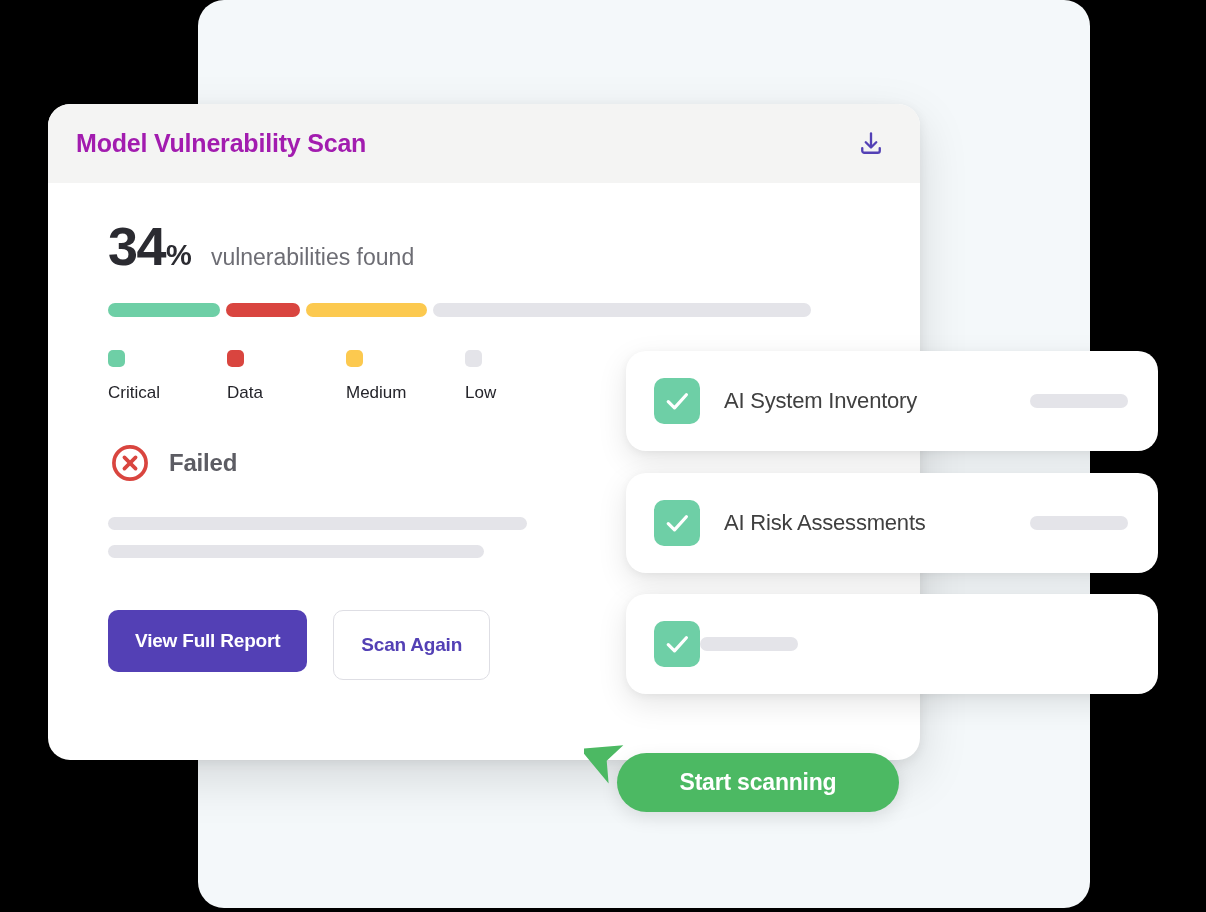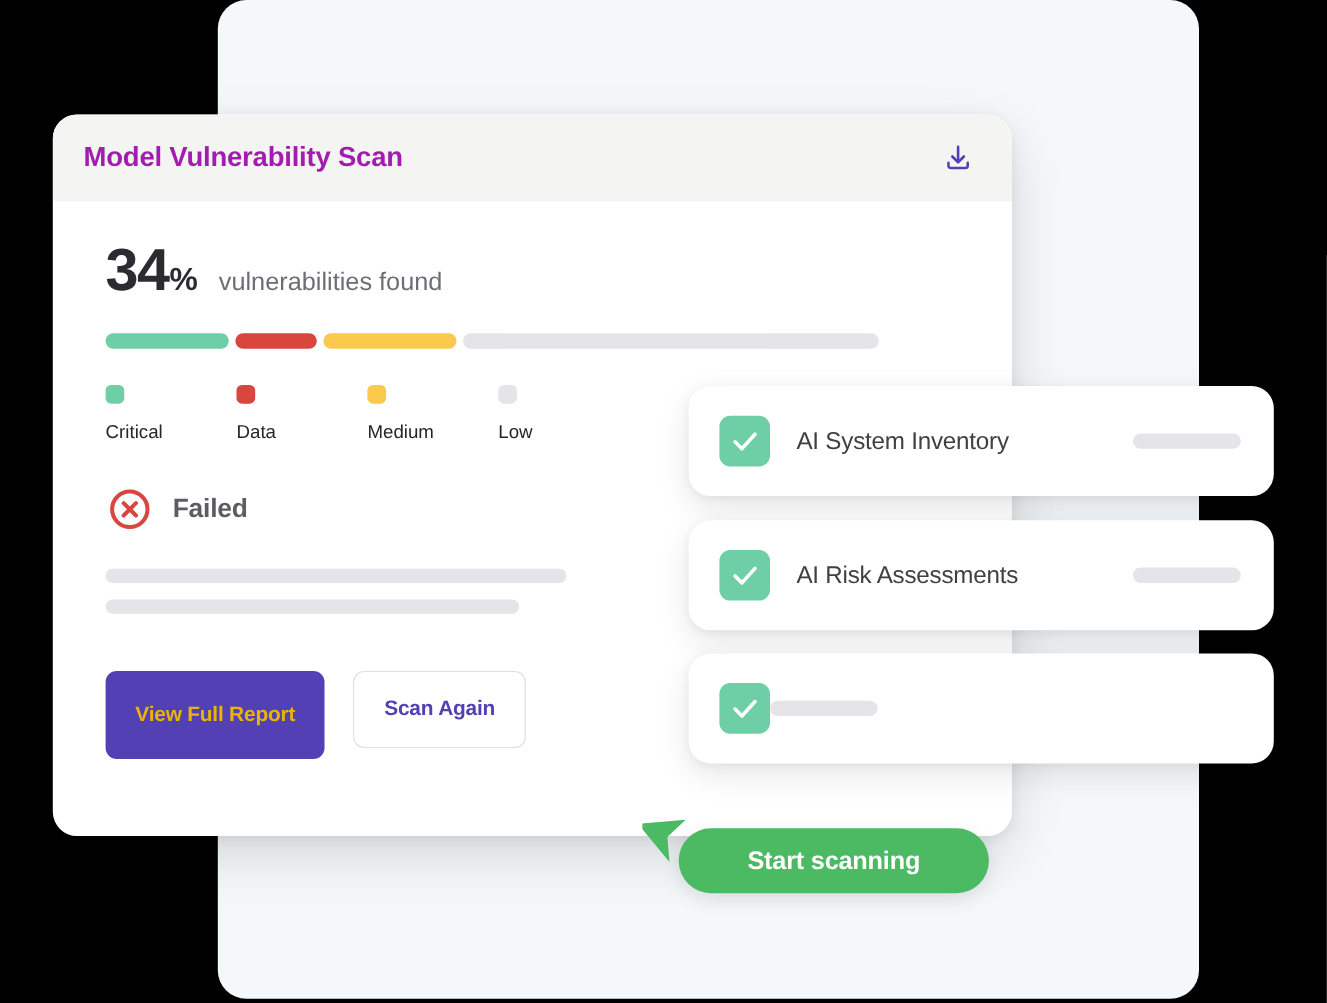--- a/index.html
+++ b/index.html
@@ -58,21 +58,21 @@
   .download-btn {
     width: 34px;
     height: 34px;
     display: flex;
     align-items: center;
     justify-content: center;
     cursor: pointer;
   }
 
   .card-body {
-    padding: 28px 28px 0 48px;
+    padding: 28px 28px 0 60px;
     box-sizing: border-box;
   }
 
   
   .pct-row {
     display: flex;
     align-items: baseline;
     margin-top: 8px;
   }
   .pct-number {
@@ -158,27 +158,27 @@
   }
 
   
   .actions {
     display: flex;
     gap: 26px;
     margin-top: 52px;
   }
   .btn-primary {
     background: #5340b5;
-    color: #eab308;
+    color: #ffffff;
     font-size: 19px;
     font-weight: 700;
     border: none;
     border-radius: 10px;
     padding: 0 27px;
-    height: 80px;
+    height: 62px;
     cursor: pointer;
     font-family: "Liberation Sans", sans-serif;
     letter-spacing: -0.2px;
     text-align: right;
   }
   .btn-secondary {
     background: #ffffff;
     color: #5340b5;
     font-size: 19px;
     font-weight: 700;

